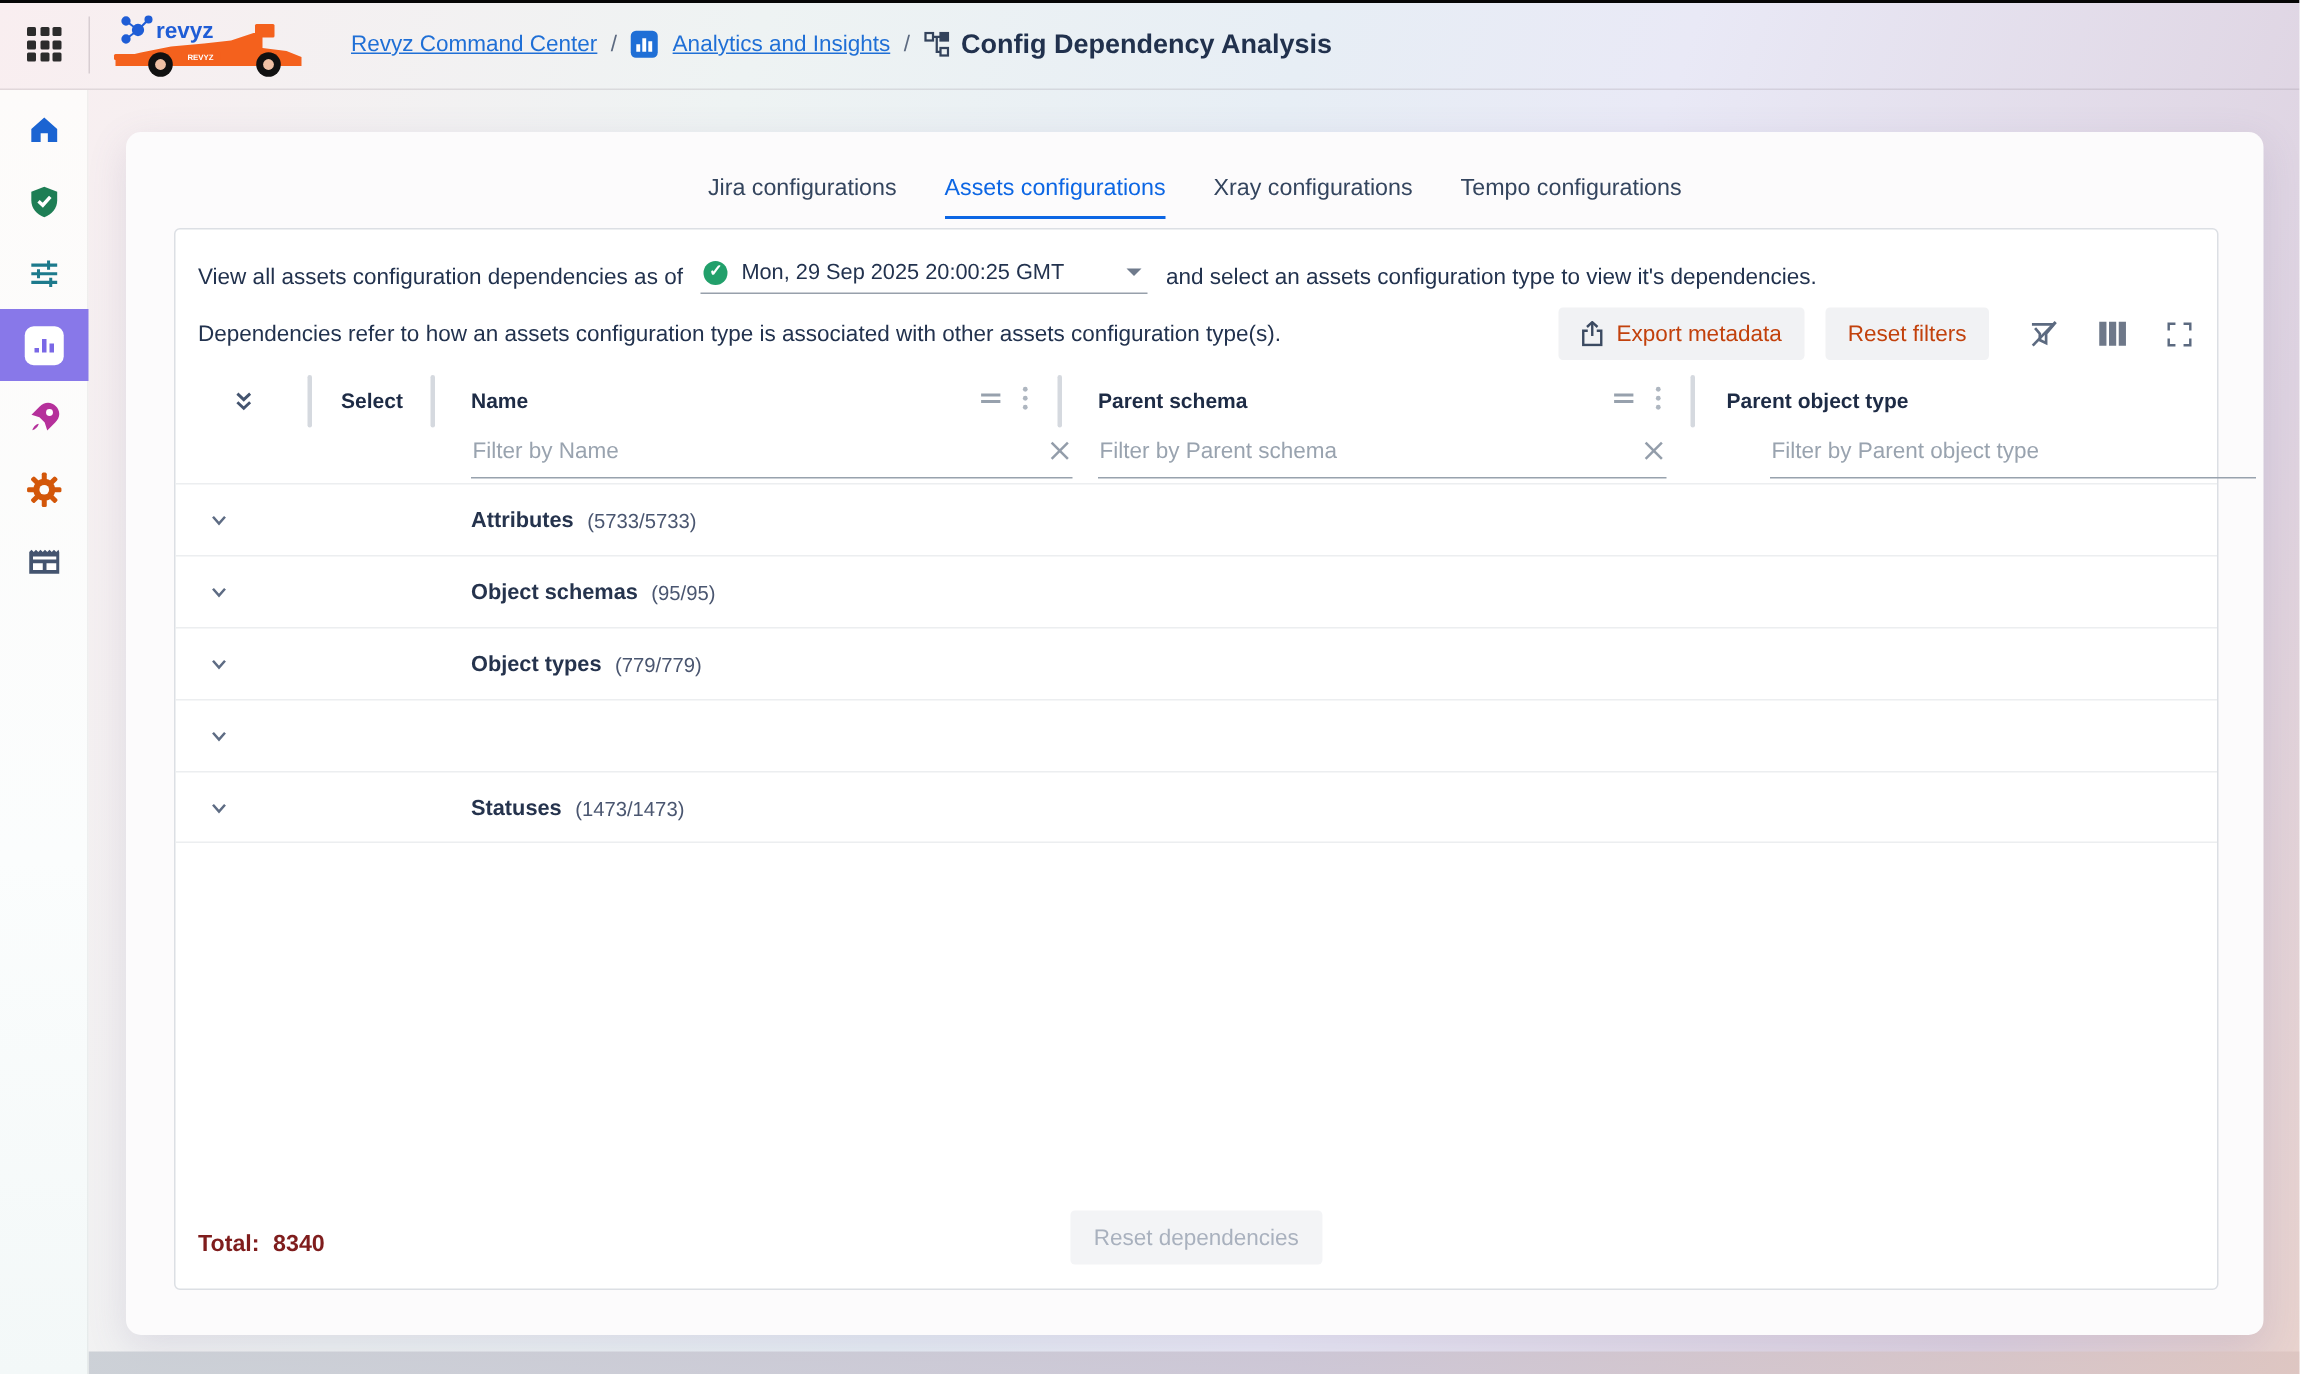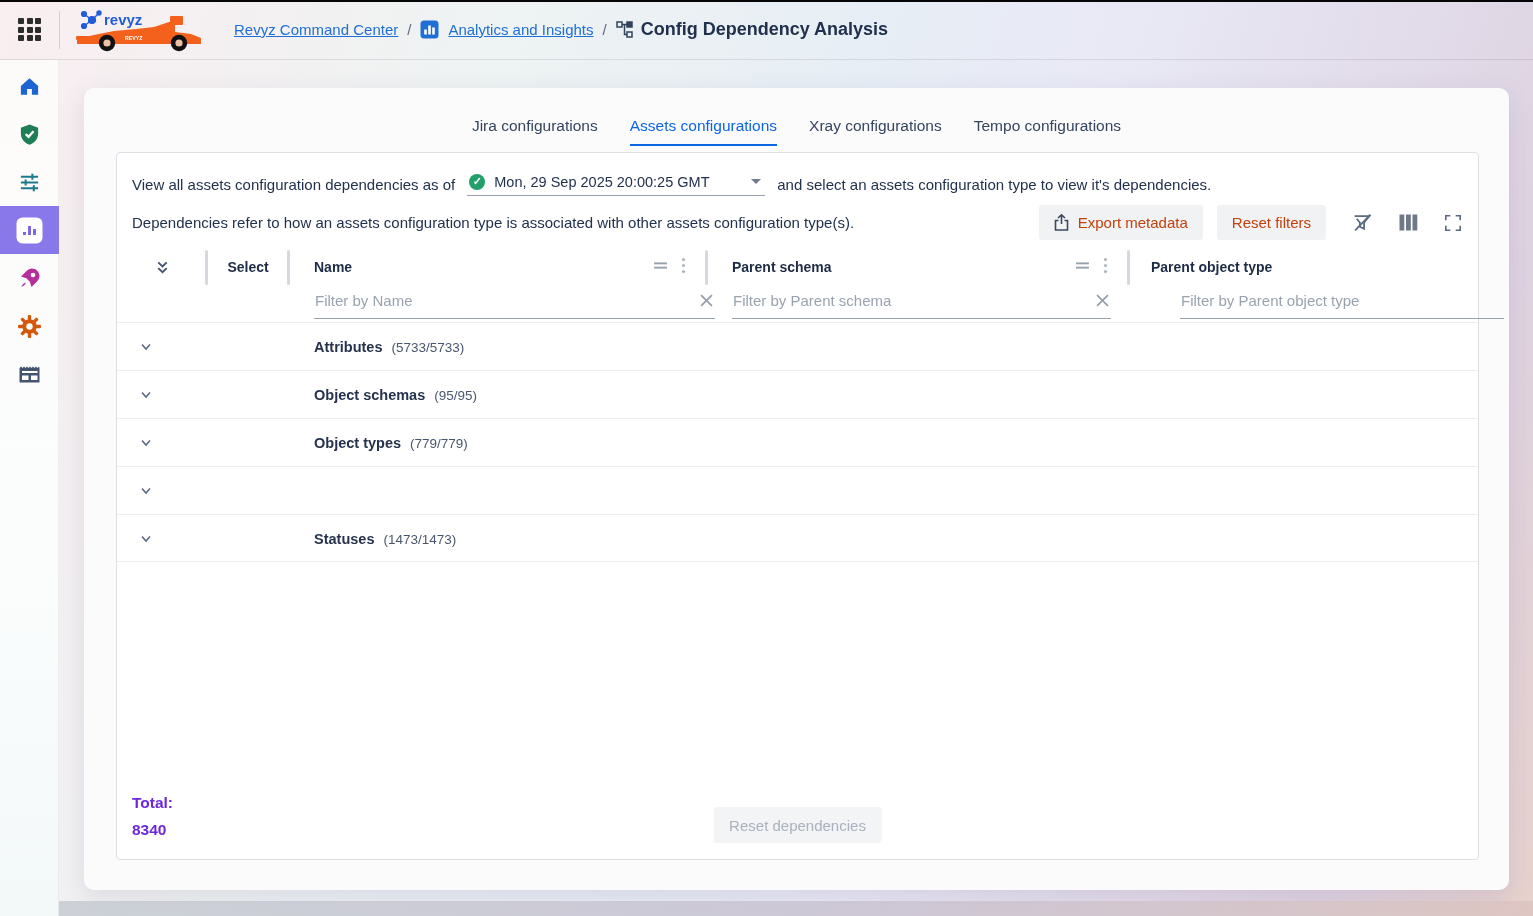--- a/index.html
+++ b/index.html
@@ -98,21 +98,21 @@
     cursor:pointer; }
   .trow:last-child { border-bottom:1px solid #eceef0; }
   .row-chevron { position:absolute; left:21px; top:16px; display:inline-flex; }
   .row-main { position:absolute; left:197px; top:0; height:48px; display:flex;
     align-items:center; gap:9px;justify-content:flex-end; }
   .row-label { font-size:14.5px; font-weight:bold; color:#25334d; }
   .row-count { font-size:13.5px; color:#4a5670; }
 
   
   .total { position:absolute; left:15px; bottom:20px; font-size:15.5px;
-    font-weight:bold; color:#6d28d9; display:flex; gap:9px;flex-direction:column; }
+    font-weight:bold; color:#7f1d1d; display:flex; gap:9px; }
   .view-btn { position:absolute; left:50%; transform:translateX(-50%); bottom:16px;
     height:36px; padding:0 16px; background:#f3f4f6; border:none; border-radius:3px;
     font-size:15px; color:#a9b1be; font-family:inherit; cursor:default; }
 
   svg { display:block; }
 </style>
 </head>
 <body>
 
 <div class="topbar">

